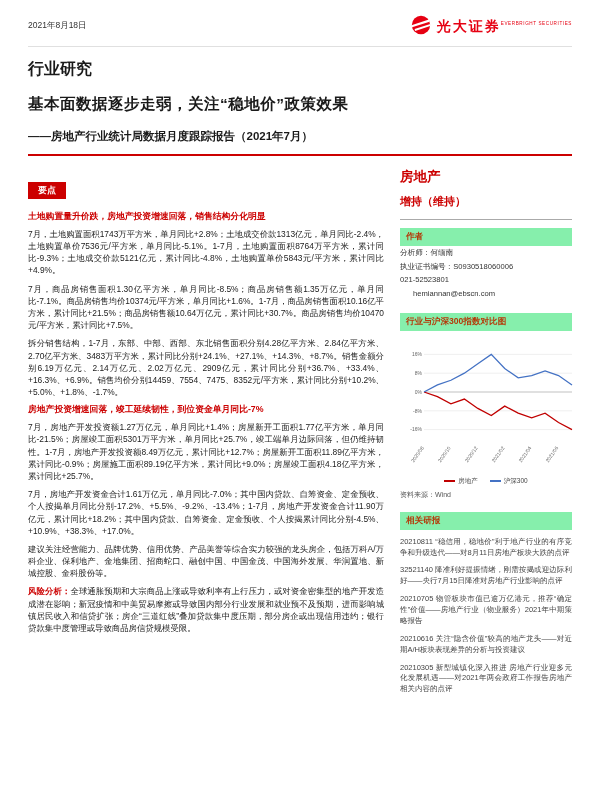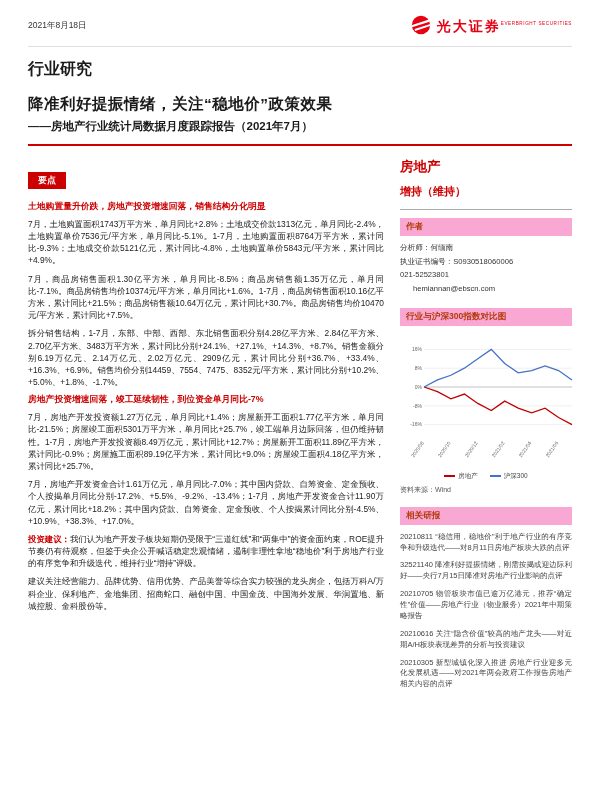--- a/index.html
+++ b/index.html
@@ -10,40 +10,40 @@
   
   .hdr-row { display:flex; justify-content:space-between; align-items:flex-start; border-bottom:1px solid #e0e0e0; padding-bottom:6px;gap:20px; }
   .hdr-date { font-size:8.5px; color:#333; padding-top:6px; }
   .logo { display:flex; align-items:center; gap:5px; }
   .logo-txt { display:flex; flex-direction:row; line-height:1.1; }
   .logo-cn { font-size:14px; font-weight:bold; color:#e60012; letter-spacing:2px; }
   .logo-en { font-size:4.6px; color:#e60012; letter-spacing:0.6px; margin-top:2px; }
 
   .category { font-size:16px; font-weight:bold; margin-top:12px; }
   .title { font-size:15.5px; font-weight:bold; margin-top:14px; letter-spacing:0.5px; }
-  .subtitle { font-size:11.5px; font-weight:bold; margin-top:4px; }
+  .subtitle { font-size:11.5px; font-weight:bold; margin-top:14px; }
   .red-rule { height:2px; background:#cc0000; margin-top:10px; }
 
   
   .cols { display:flex; gap:16px; margin-top:10px; }
   .left { width:356px; flex:none; }
   .right { flex:1; min-width:0; }
 
   .kp-badge { display:inline-block; background:#cc0000; color:#fff; font-size:9px; font-weight:bold; padding:2px 10px; margin-bottom:8px;margin-top:16px; }
   .red-heading { color:#cc0000; font-weight:bold; font-size:8.8px; margin:4px 0 5px 0; line-height:1.35; }
   .para { font-size:8.4px; line-height:1.45; text-align:justify; color:#222; margin-bottom:6px; }
   .lead { color:#cc0000; font-weight:bold; }
 
   
   .industry { color:#cc0000; font-weight:bold; font-size:13.5px; margin-top:2px; }
   .rating { color:#cc0000; font-weight:bold; font-size:11px; margin-top:8px; }
   .side-rule { border:none; border-top:1px solid #aaa; margin:10px 0 8px 0; }
-  .side-bar-hd { background:#f9a8d4; color:#b43a0a; font-weight:bold; font-size:8.6px; padding:3px 6px; margin-top:12px; }
+  .side-bar-hd { background:#86efac; color:#b43a0a; font-weight:bold; font-size:8.6px; padding:3px 6px; margin-top:12px; }
   .author-hd { margin-top:2px; }
-  .author-info { font-size:7.6px; color:#333; line-height:1.8; margin-top:5px; }
+  .author-info { font-size:7.6px; color:#333; line-height:1.8; }
   .author-info .mail { color:#333; text-decoration:none;padding-left:13px; }
 
   .chart-box { margin-top:6px; }
   .tick { font-size:5px; fill:#666; }
   .legend { display:flex; justify-content:center; gap:12px; margin-top:2px; }
   .legend-item { display:flex; align-items:center; gap:3px; font-size:6.5px; color:#444; }
   .swatch { display:inline-block; width:11px; height:2px; }
   .source { font-size:7px; color:#555; margin-top:4px; }
 
   .related-item { font-size:7.5px; color:#444; line-height:1.45; text-align:justify; margin-top:7px; cursor:pointer; }
@@ -64,37 +64,37 @@
         </svg>
       </span>
       <span class="logo-txt">
         <span class="logo-cn">光大证券</span>
         <span class="logo-en">EVERBRIGHT SECURITIES</span>
       </span>
     </div>
   </div>
 
   <div class="category">行业研究</div>
-  <div class="title">降准利好提振情绪，关注“稳地价”政策效果</div>
+  <div class="title">基本面数据逐步走弱，关注“稳地价”政策效果</div>
   <div class="subtitle">——房地产行业统计局数据月度跟踪报告（2021年7月）</div>
   <div class="red-rule"></div>
 
   <div class="cols">
     <div class="left">
       <span class="kp-badge">要点</span>
       <div>
           <div class="red-heading">土地购置量升价跌，房地产投资增速回落，销售结构分化明显</div>
           <p class="para">7月，土地购置面积1743万平方米，单月同比+2.8%；土地成交价款1313亿元，单月同比-2.4%，土地购置单价7536元/平方米，单月同比-5.1%。1-7月，土地购置面积8764万平方米，累计同比-9.3%；土地成交价款5121亿元，累计同比-4.8%，土地购置单价5843元/平方米，累计同比+4.9%。</p>
           <p class="para">7月，商品房销售面积1.30亿平方米，单月同比-8.5%；商品房销售额1.35万亿元，单月同比-7.1%。商品房销售均价10374元/平方米，单月同比+1.6%。1-7月，商品房销售面积10.16亿平方米，累计同比+21.5%；商品房销售额10.64万亿元，累计同比+30.7%。商品房销售均价10470元/平方米，累计同比+7.5%。</p>
           <p class="para">拆分销售结构，1-7月，东部、中部、西部、东北销售面积分别4.28亿平方米、2.84亿平方米、2.70亿平方米、3483万平方米，累计同比分别+24.1%、+27.1%、+14.3%、+8.7%。销售金额分别6.19万亿元、2.14万亿元、2.02万亿元、2909亿元，累计同比分别+36.7%、+33.4%、+16.3%、+6.9%。销售均价分别14459、7554、7475、8352元/平方米，累计同比分别+10.2%、+5.0%、+1.8%、-1.7%。</p>
           <div class="red-heading">房地产投资增速回落，竣工延续韧性，到位资金单月同比-7%</div>
           <p class="para">7月，房地产开发投资额1.27万亿元，单月同比+1.4%；房屋新开工面积1.77亿平方米，单月同比-21.5%；房屋竣工面积5301万平方米，单月同比+25.7%，竣工端单月边际回落，但仍维持韧性。1-7月，房地产开发投资额8.49万亿元，累计同比+12.7%；房屋新开工面积11.89亿平方米，累计同比-0.9%；房屋施工面积89.19亿平方米，累计同比+9.0%；房屋竣工面积4.18亿平方米，累计同比+25.7%。</p>
           <p class="para">7月，房地产开发资金合计1.61万亿元，单月同比-7.0%；其中国内贷款、自筹资金、定金预收、个人按揭单月同比分别-17.2%、+5.5%、-9.2%、-13.4%；1-7月，房地产开发资金合计11.90万亿元，累计同比+18.2%；其中国内贷款、自筹资金、定金预收、个人按揭累计同比分别-4.5%、+10.9%、+38.3%、+17.0%。</p>
-          <p class="para"><span class="lead">投资建议：</span>我们认为地产开发子板块短期仍受限于“三道红线”和“两集中”的资金面约束，ROE提升节奏仍有待观察，但鉴于央企公开喊话稳定悲观情绪，遏制非理性拿地“稳地价”利于房地产行业的有序竞争和升级迭代，维持行业“增持”评级。</p>
           <p class="para">建议关注经营能力、品牌优势、信用优势、产品美誉等综合实力较强的龙头房企，包括万科A/万科企业、保利地产、金地集团、招商蛇口、融创中国、中国金茂、中国海外发展、华润置地、新城控股、金科股份等。</p>
+          <p class="para"><span class="lead">风险分析：</span>全球通胀预期和大宗商品上涨或导致利率有上行压力，或对资金密集型的地产开发造成潜在影响；新冠疫情和中美贸易摩擦或导致国内部分行业发展和就业预不及预期，进而影响城镇居民收入和信贷扩张；房企“三道红线”叠加贷款集中度压期，部分房企或出现信用违约；银行贷款集中度管理或导致商品房信贷规模受限。</p>
         </div>
     </div>
 
     <div class="right">
       <div class="industry">房地产</div>
       <div class="rating">增持（维持）</div>
       <hr class="side-rule">
 
       <div class="side-bar-hd author-hd">作者</div>
       <div class="author-info">

